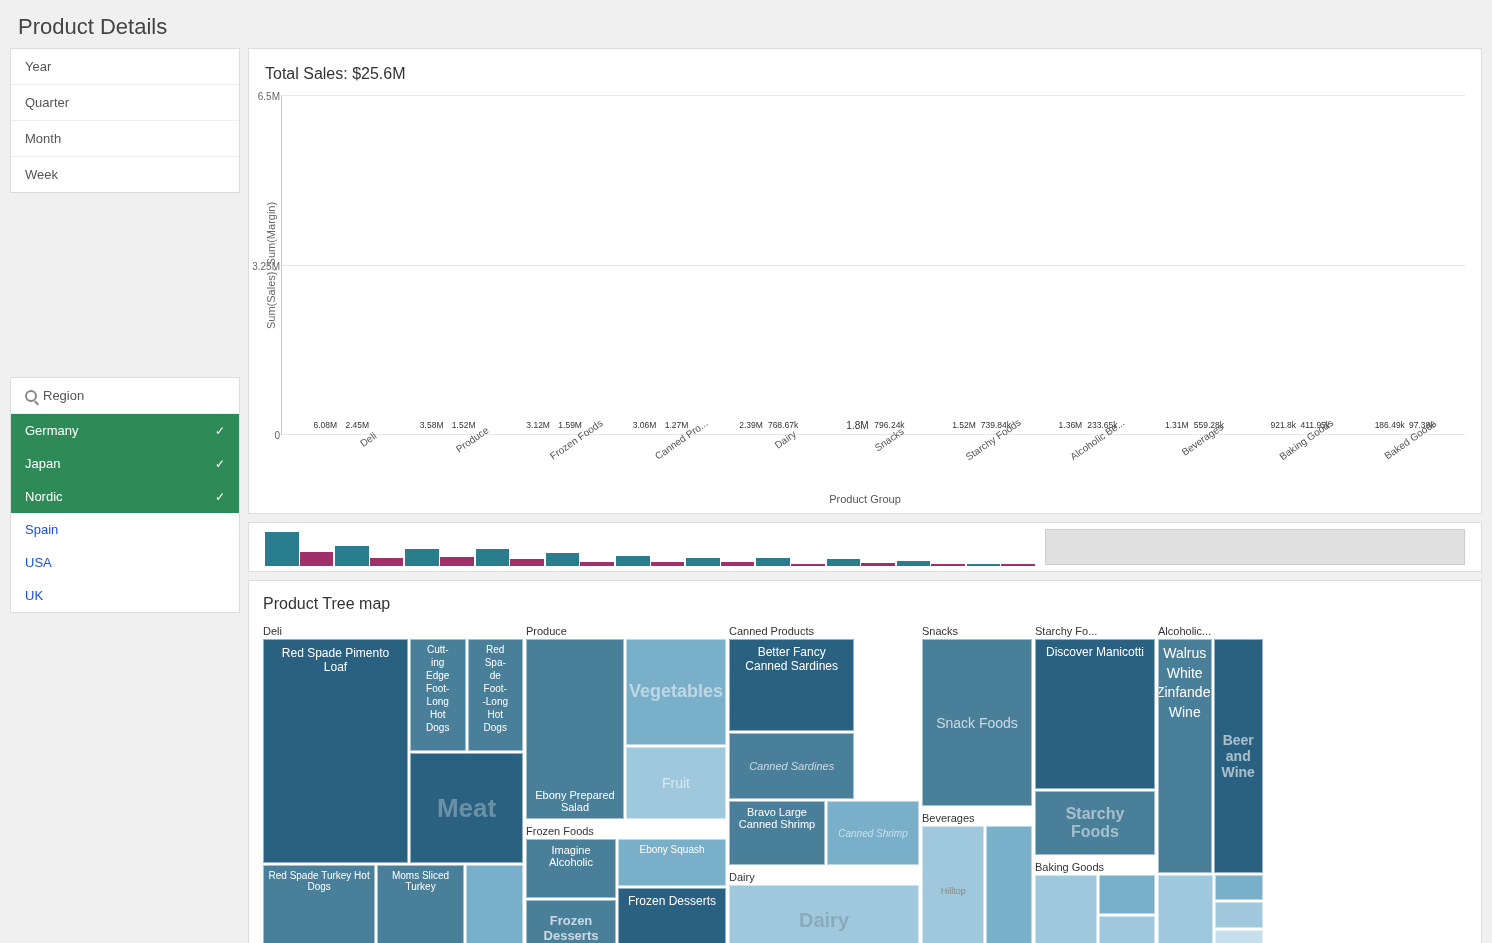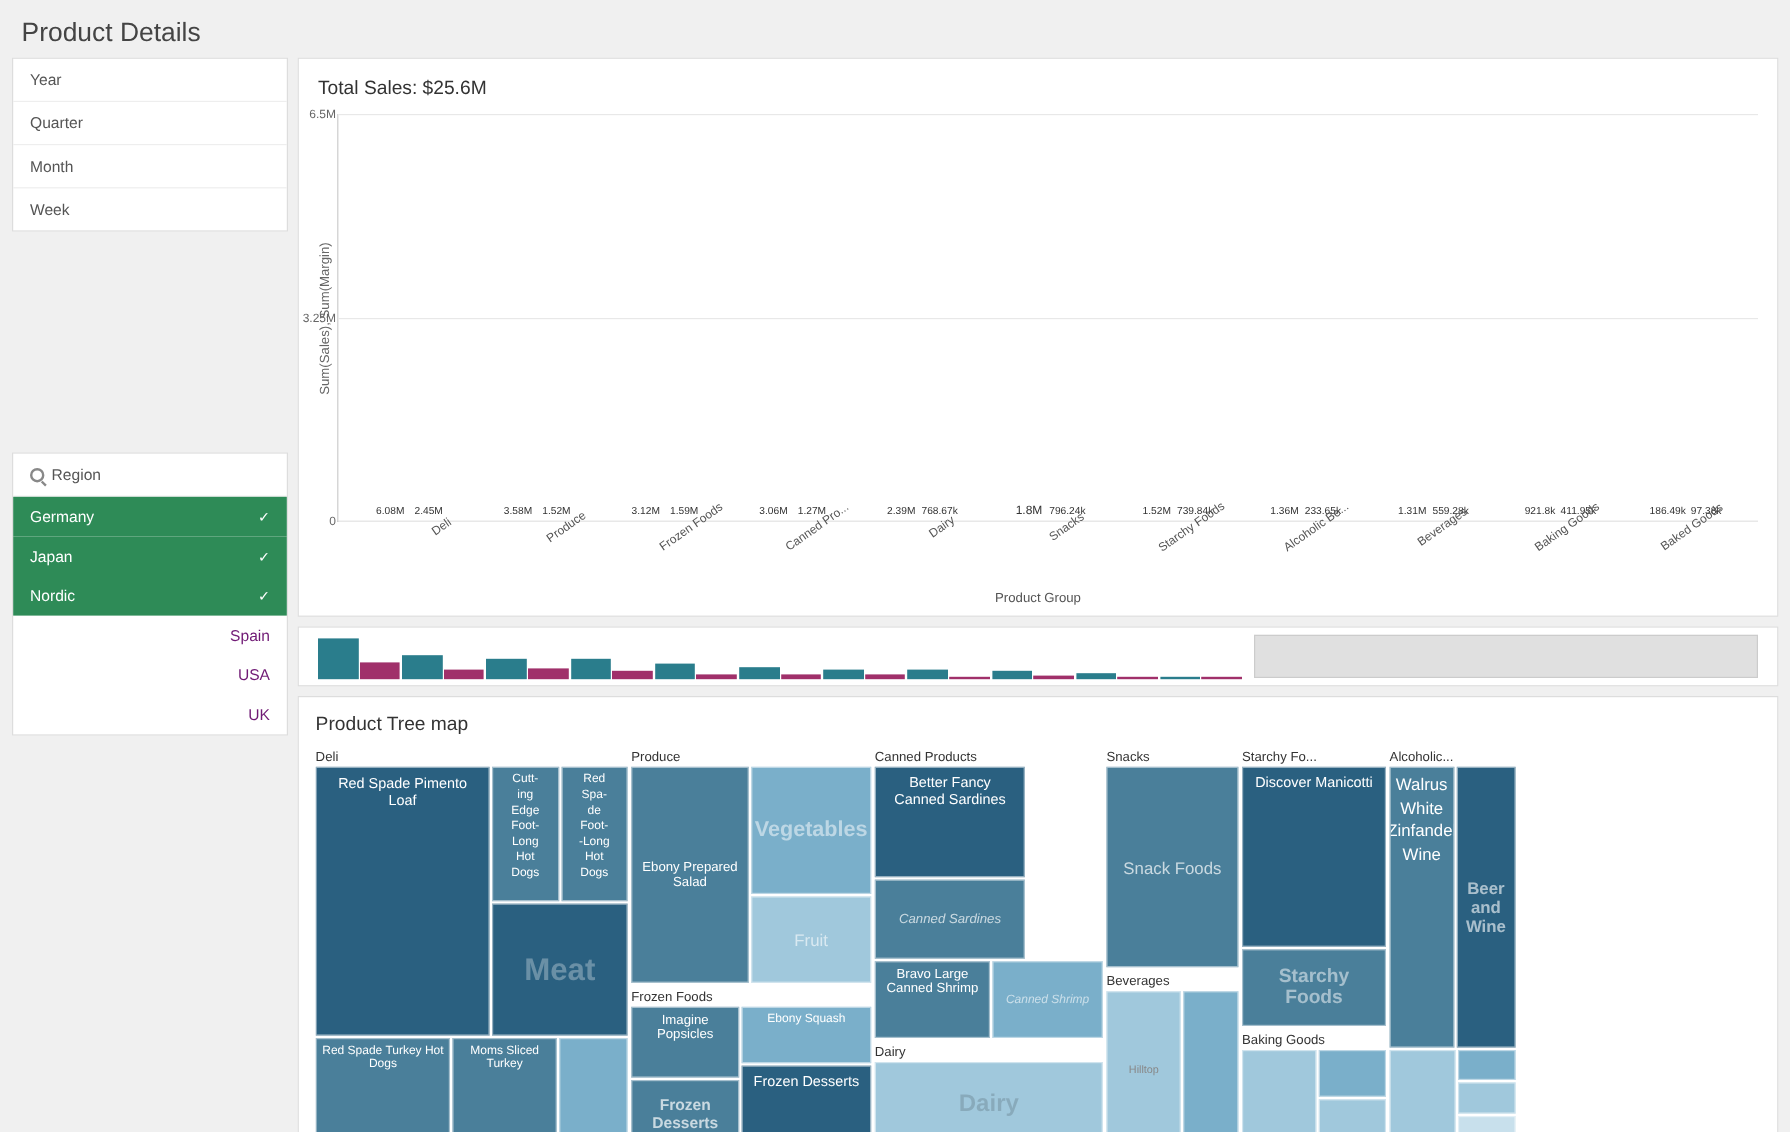--- a/index.html
+++ b/index.html
@@ -74,21 +74,21 @@
       display: flex;
       align-items: center;
       justify-content: space-between;
       cursor: pointer;
       font-size: 13px;
     }
     .region-item.selected {
       background: #2e8b57;
       color: #fff;
     }
-    .region-item:not(.selected) { color: #701a75; justify-content: flex-end; }
+    .region-item:not(.selected) { color: #1d4ed8; }
     .checkmark { font-size: 12px; }
 
     .main-content {
       flex: 1;
       margin-left: 8px;
       display: flex;
       flex-direction: column;
       gap: 8px;
     }
 
@@ -493,39 +493,39 @@
               <span>Moms Sliced Turkey</span>
             </div>
             <div class="tm-block light" style="flex:1; font-size:10px;"></div>
           </div>
         </div>
 
         <div style="display:flex; flex-direction:column; gap:2px; width:200px; flex-shrink:0;">
           <div style="font-size:11px;color:#333;font-weight:500;">Produce</div>
           <div style="display:flex; gap:2px; height:180px;">
 
-            <div class="tm-block medium" style="width:100px; align-items:center; padding:5px; font-size:11px;">
+            <div class="tm-block medium" style="width:100px; align-items:flex-end; padding:5px; font-size:11px;">
               <span>Ebony Prepared Salad</span>
             </div>
 
             <div style="display:flex; flex-direction:column; gap:2px; flex:1;">
               <div class="tm-block light" style="flex:1.5; font-size:18px; color:rgba(255,255,255,0.5); font-weight:bold;">
                 <span>Vegetables</span>
               </div>
               <div class="tm-block lighter" style="flex:1; font-size:14px; color:rgba(255,255,255,0.6);">
                 <span>Fruit</span>
               </div>
             </div>
           </div>
 
           <div style="font-size:11px;color:#333;font-weight:500; margin-top:4px;">Frozen Foods</div>
           <div style="display:flex; gap:2px; flex:1;">
             <div style="display:flex; flex-direction:column; gap:2px; width:90px;">
               <div class="tm-block medium" style="flex:1; font-size:11px; align-items:flex-start; padding:4px;">
-                <span>Imagine Popsicles</span>
+                <span>Imagine Alcoholic</span>
               </div>
               <div class="tm-block medium" style="flex:1; font-size:13px; color:rgba(255,255,255,0.7); font-weight:bold;">
                 <span>Frozen<br>Desserts</span>
               </div>
             </div>
 
             <div style="display:flex; flex-direction:column; gap:2px; flex:1;">
               <div class="tm-block light" style="flex:1; font-size:10px; align-items:flex-start; padding:4px;">
                 <span>Ebony Squash</span>
               </div>

